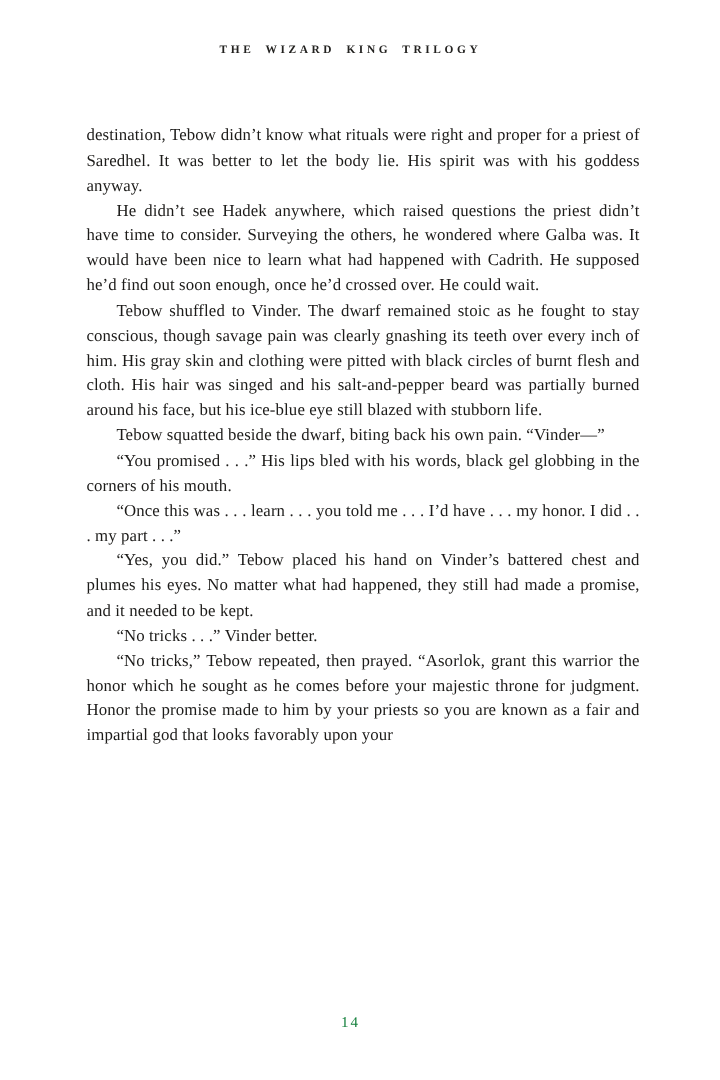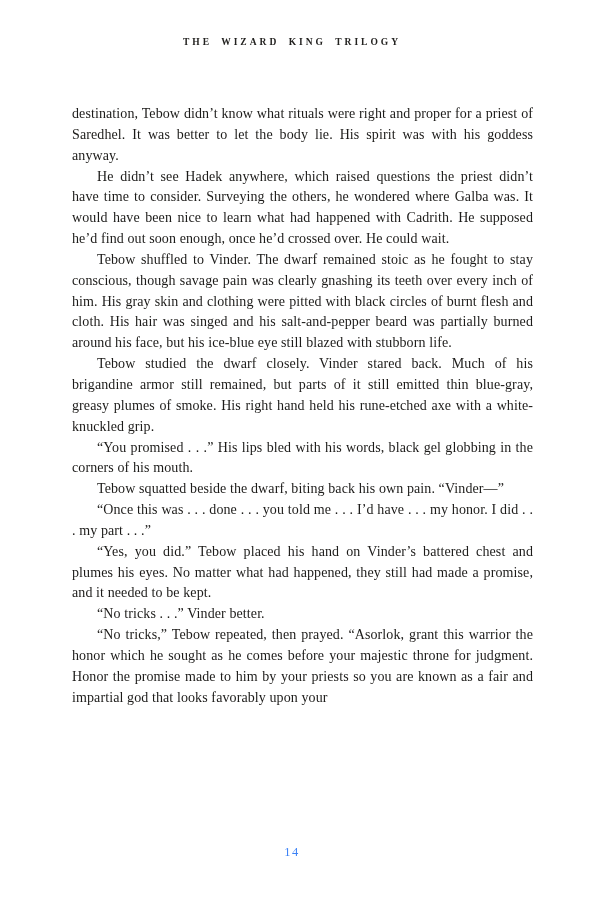--- a/index.html
+++ b/index.html
@@ -49,37 +49,36 @@
     text-indent: 25px;
   }
   .page-number {
     position: absolute;
     top: 845px;
     left: 0;
     right: 0;
     text-align: center;
     font-size: 12.5px;
     letter-spacing: 1.5px;
-    color: #3b82f6;
+    color: #15803d;
     font-variant-numeric: oldstyle-nums;
   }
 </style>
 </head>
 <body>
 
 <div class="book-page">
   <div class="running-header">THE WIZARD KING TRILOGY</div>
 
   <div class="body-text">
       <p class="para">destination, Tebow didn’t know what rituals were right and proper for a priest of Saredhel. It was better to let the body lie. His spirit was with his goddess anyway.</p>
       <p class="para indent">He didn’t see Hadek anywhere, which raised questions the priest didn’t have time to consider. Surveying the others, he wondered where Galba was. It would have been nice to learn what had happened with Cadrith. He supposed he’d find out soon enough, once he’d crossed over. He could wait.</p>
       <p class="para indent">Tebow shuffled to Vinder. The dwarf remained stoic as he fought to stay conscious, though savage pain was clearly gnashing its teeth over every inch of him. His gray skin and clothing were pitted with black circles of burnt flesh and cloth. His hair was singed and his salt-and-pepper beard was partially burned around his face, but his ice-blue eye still blazed with stubborn life.</p>
-      <p class="para indent">Tebow studied the dwarf closely. Vinder stared back. Much of his brigandine armor still remained, but parts of it still emitted thin blue-gray, greasy plumes of smoke. His right hand held his rune-etched axe with a white-knuckled grip.</p>
+      <p class="para indent">Tebow squatted beside the dwarf, biting back his own pain. “Vinder—”</p>
       <p class="para indent">“You promised . . .” His lips bled with his words, black gel globbing in the corners of his mouth.</p>
-      <p class="para indent">Tebow squatted beside the dwarf, biting back his own pain. “Vinder—”</p>
-      <p class="para indent">“Once this was . . . done . . . you told me . . . I’d have . . . my honor. I did . . . my part . . .”</p>
+      <p class="para indent">“Once this was . . . learn . . . you told me . . . I’d have . . . my honor. I did . . . my part . . .”</p>
       <p class="para indent">“Yes, you did.” Tebow placed his hand on Vinder’s battered chest and plumes his eyes. No matter what had happened, they still had made a promise, and it needed to be kept.</p>
       <p class="para indent">“No tricks . . .” Vinder better.</p>
       <p class="para indent">“No tricks,” Tebow repeated, then prayed. “Asorlok, grant this warrior the honor which he sought as he comes before your majestic throne for judgment. Honor the promise made to him by your priests so you are known as a fair and impartial god that looks favorably upon your</p>
     </div>
 
   <div class="page-number">14</div>
 </div>
 
 </body></html>

